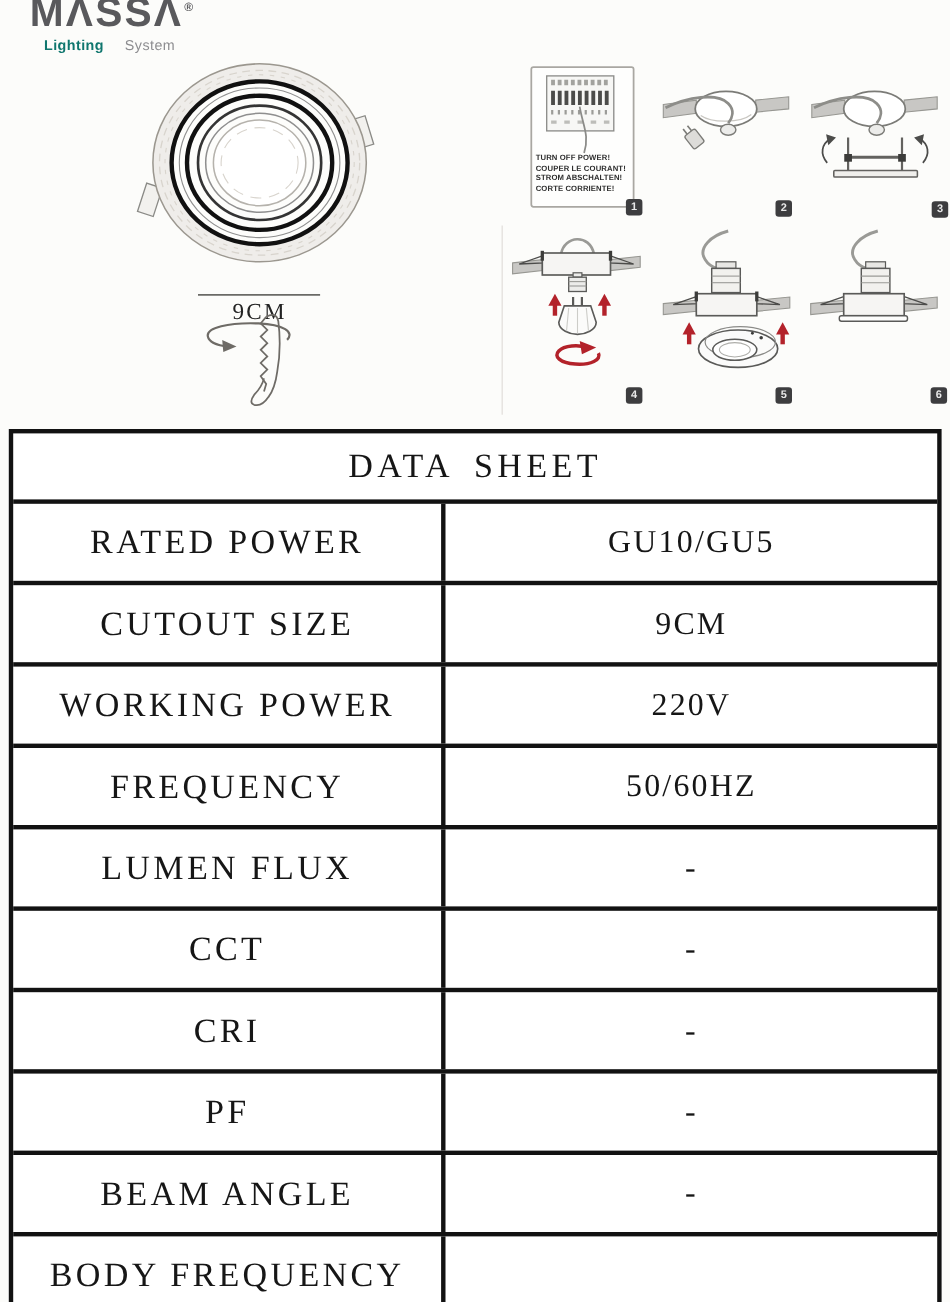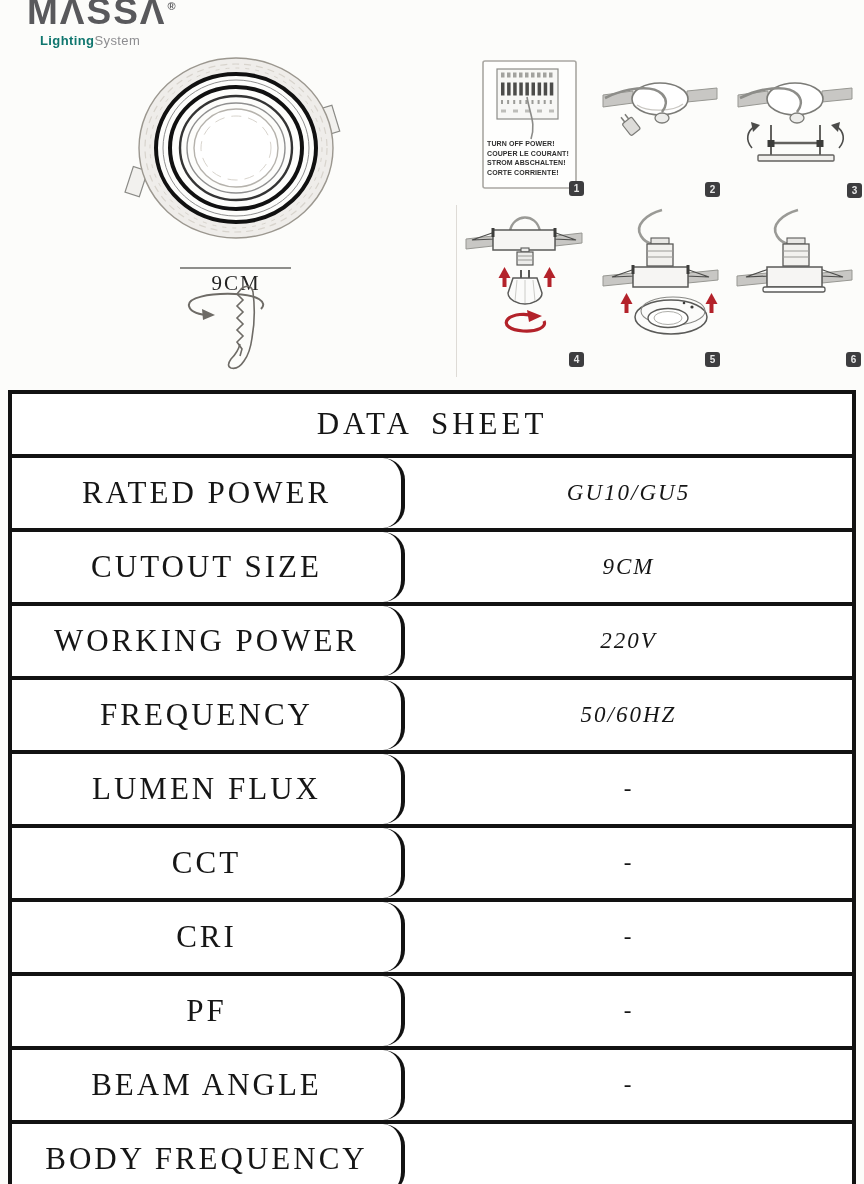--- a/index.html
+++ b/index.html
@@ -6,21 +6,21 @@
   body{width:864px;height:1184px;overflow:hidden;background:#fcfcfa;
        font-family:"Liberation Sans",sans-serif;position:relative;}
   #page{position:absolute;inset:0;width:864px;height:1184px;}
 
   
   .logo{position:absolute;left:27px;top:-7px;color:var(--logo_gray);}
   .logo .brand{font-size:37px;font-weight:bold;letter-spacing:2px;line-height:1;}
   .logo .reg{font-size:11px;vertical-align:14px;font-weight:bold;margin-left:1px;}
   .logo .subtitle{margin:3px 0 0 13px;font-size:13px;letter-spacing:.4px;}
   .logo .sub-bold{font-weight:bold;color:#0f766e;}
-  .logo .sub-light{font-weight:normal;color:#8d8d90;margin-left:0;}
+  .logo .sub-light{font-weight:normal;color:#8d8d90;margin-left:19px;}
 
   
   svg{position:absolute;overflow:visible;}
   .sketch{stroke:#6e6b66;fill:none;}
   .ink{stroke:#111;fill:none;}
   .faint{stroke:#d8d4cd;fill:none;}
   .grayline{stroke:#8f8f8f;fill:none;}
   .bar{fill:#c8c7c4;stroke:#979792;stroke-width:1;}
   .bodybox{fill:#f6f5f3;stroke:#5a5a58;stroke-width:1.5;}
   .red-stroke{stroke:var(--accent_red);fill:none;}
@@ -40,23 +40,23 @@
 
   
   .datasheet{position:absolute;left:8px;top:390px;width:840px;
              border:4px solid var(--table_border);background:#fff;
              font-family:"Liberation Serif",serif;color:#161616;}
   .ds-header{height:60px;display:flex;align-items:center;justify-content:center;
              font-size:31px;letter-spacing:4px;word-spacing:8px;}
   .ds-row{display:flex;border-top:4px solid var(--table_border);height:70px;}
   .ds-label{width:389px;border-right:4px solid var(--table_border);
             display:flex;align-items:center;justify-content:center;
-            font-size:31px;letter-spacing:3px;border-radius:22px;}
+            font-size:31px;letter-spacing:3px;}
   .ds-value{flex:1;display:flex;align-items:center;justify-content:center;
-            font-size:23px;letter-spacing:2px;font-style:italic;}
+            font-size:29px;letter-spacing:2px;}
 </style>
 </head>
 <body>
 
 <div id="page">
 
   <div class="logo">
     <div>
       <span class="brand">MΛSSΛ</span><span class="reg">®</span>
     </div>

